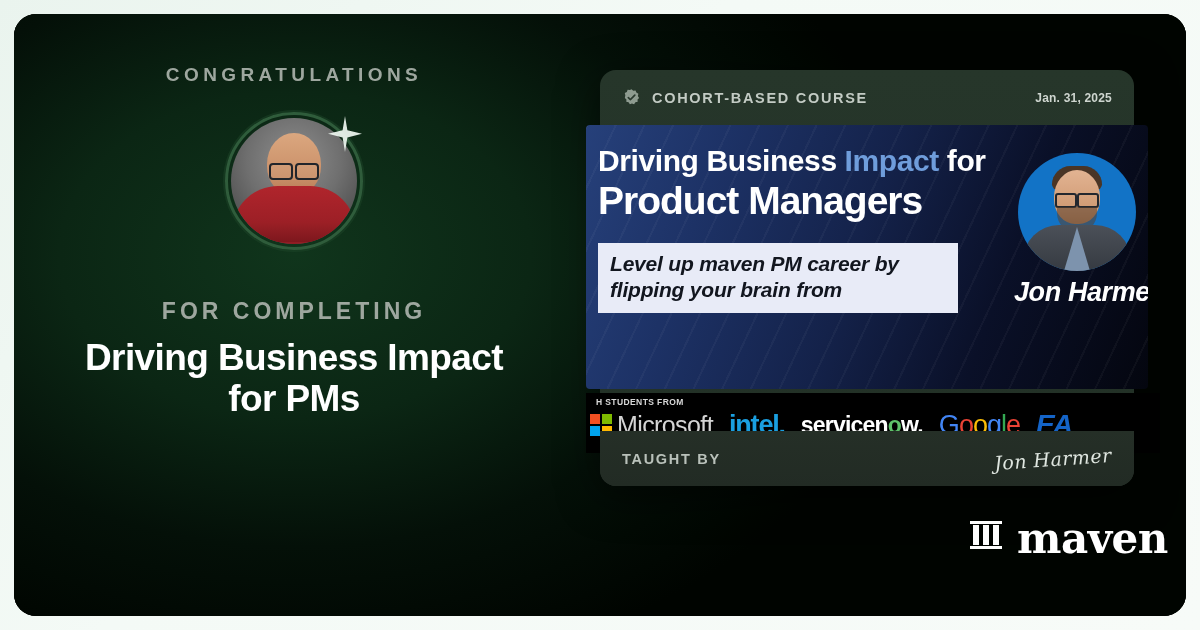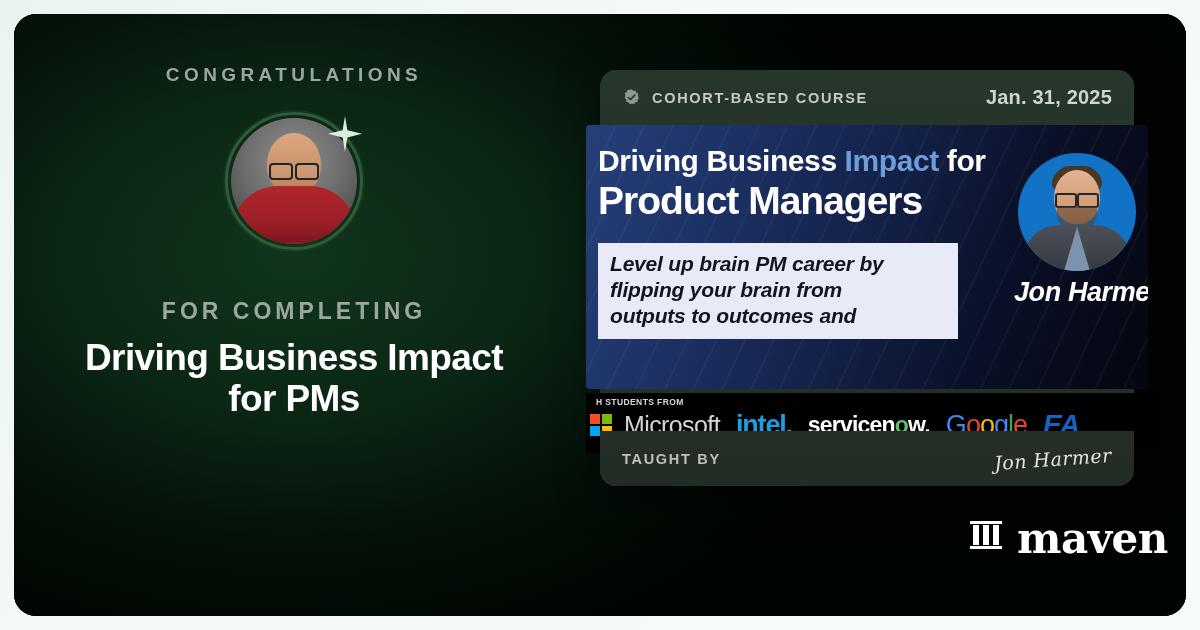--- a/index.html
+++ b/index.html
@@ -154,21 +154,21 @@
   .badge-icon{ width:19px; height:19px; flex:none; }
   .cc-kicker{
     font-size:14.5px;
     font-weight:700;
     letter-spacing:1.7px;
     color:#c3cbc4;
     text-transform:uppercase;
   }
   .cc-date{
     margin-left:auto;
-    font-size:20px;
+    font-size:12px;
     font-weight:700;
     color:#ced5cf;
     letter-spacing:0.2px;
   }
 
   
   .thumb{
     position:absolute;
     left:-14px; top:55px;
     width:562px; height:264px;
@@ -292,21 +292,21 @@
     letter-spacing:0.4px;
     color:#d8d8d8;
     white-space:nowrap;
   }
   .ls-logos{
     position:absolute;
     left:4px; top:16px;
     display:flex; align-items:center; gap:16px;
     white-space:nowrap;
   }
-  .logo-ms{display:flex;align-items:center;gap:12px;}
+  .logo-ms{display:flex;align-items:center;gap:5px;}
   .ms-sq{width:22px;height:22px;display:grid;grid-template-columns:1fr 1fr;grid-template-rows:1fr 1fr;gap:2px;}
   .ms-sq i{display:block;}
   .ms-sq i:nth-child(1){background:#f25022;}
   .ms-sq i:nth-child(2){background:#7fba00;}
   .ms-sq i:nth-child(3){background:#00a4ef;}
   .ms-sq i:nth-child(4){background:#ffb900;}
   .ms-word{font-size:25px;color:#d4d4d4;letter-spacing:-0.6px;}
   .logo-intel{font-size:27px;font-weight:700;color:#1a9fe0;letter-spacing:-1.2px;}
   .logo-snow{font-size:23px;font-weight:700;color:#ffffff;letter-spacing:-0.8px;}
   .logo-snow .o{color:#5ec16a;}
@@ -402,23 +402,22 @@
 
     <div class="thumb">
       <div class="thumb-stripes"></div>
 
       <div class="th-title">
         <span>Driving Business </span><span class="accent">Impact</span><span> for</span>
         <span class="big">Product Managers</span>
       </div>
 
       <div class="th-sub">
-        <div>Level up brain PM career by</div>
+        <div>Level up maven PM career by</div>
         <div>flipping your brain from</div>
-        <div>outputs to outcomes and</div>
       </div>
 
       <div class="th-instructor">
         <div class="th-inst-circle">
           <div class="ji-hair"></div>
           <div class="ji-head"></div>
           <div class="ji-glasses"></div>
           <div class="ji-beard"></div>
           <div class="ji-body"></div>
           <div class="ji-collar"></div>

